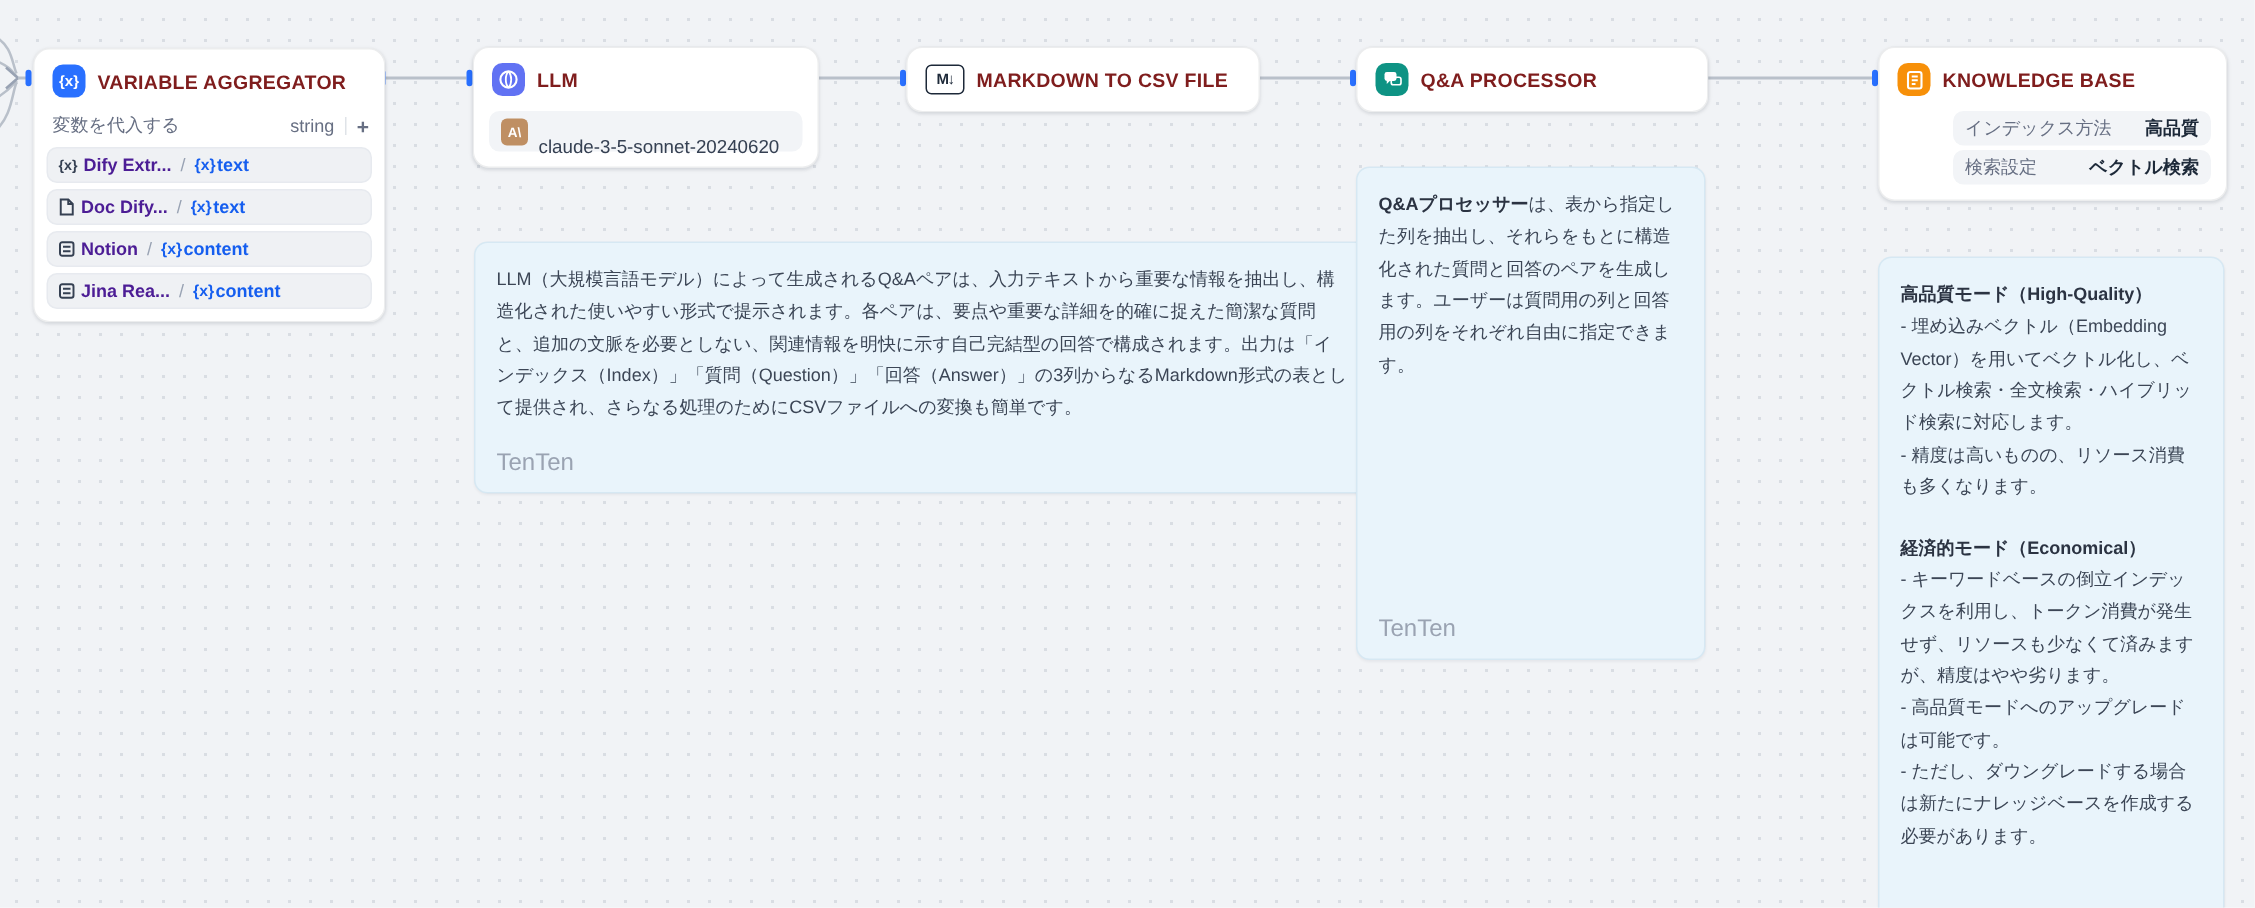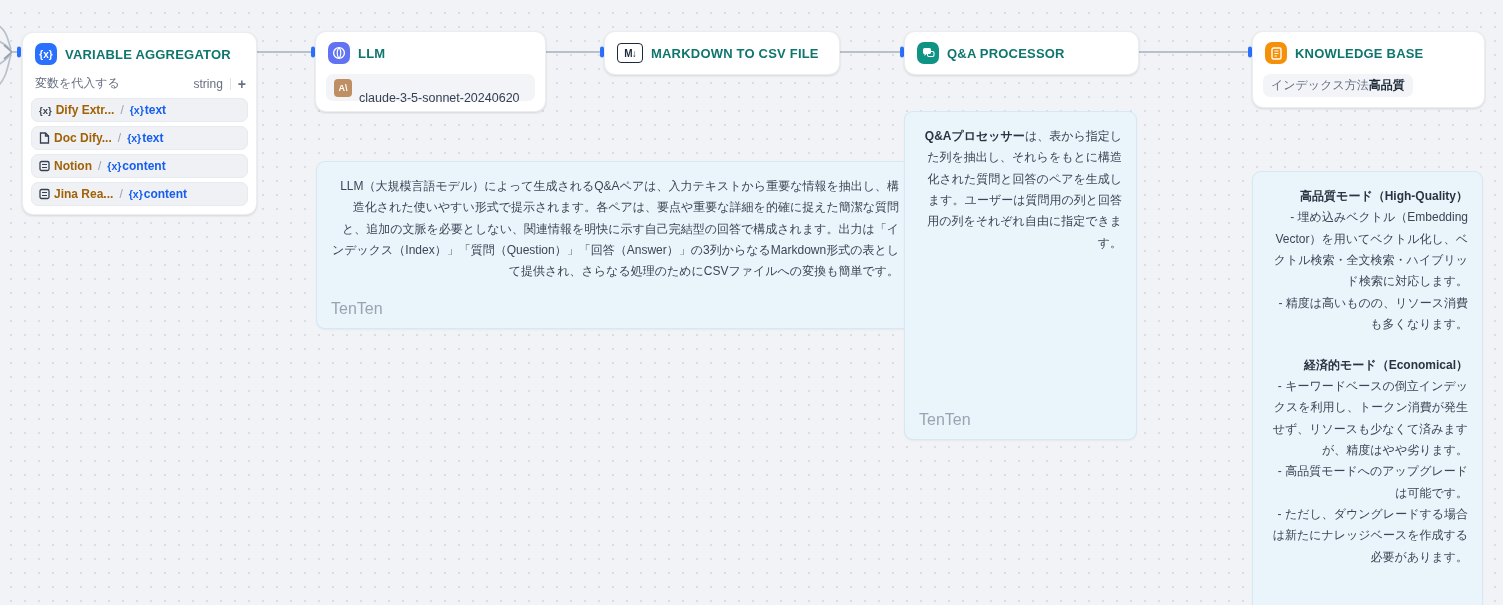--- a/index.html
+++ b/index.html
@@ -8,53 +8,53 @@
     background-color:#f1f3f6;
     background-image:radial-gradient(#d9dde3 1.1px,transparent 1.2px);
     background-size:14px 14px;background-position:4px 6px;}
   .edges{position:absolute;left:0;top:0;width:1503px;height:605px;pointer-events:none;}
   .node{position:absolute;background:#fff;border:1px solid rgba(16,24,40,.08);
     border-radius:11px;box-shadow:0 1px 3px rgba(16,24,40,.08),0 1px 2px rgba(16,24,40,.05);}
   .node-head{display:flex;align-items:center;gap:8px;padding:10px 12px 8px 12px;}
   .node-head.center{padding:0 12px;height:100%;}
   .nicon{width:22px;height:22px;border-radius:7px;display:flex;align-items:center;justify-content:center;
     color:#fff;flex:0 0 auto;font-weight:700;}
-  .ntitle{font-size:13px;font-weight:700;color:#0f766e;letter-spacing:.2px;white-space:nowrap;}
+  .ntitle{font-size:13px;font-weight:700;color:#7f1d1d;letter-spacing:.2px;white-space:nowrap;}
   
   .va-sec{display:flex;align-items:center;padding:2px 10px 6px 12px;font-size:12px;color:#676f83;justify-content:center;}
   .va-sec .grow{flex:1;}
   .va-type{color:#676f83;}
   .va-div{width:1px;height:12px;background:#dfe3e8;margin:0 7px;}
   .va-plus{color:#676f83;font-size:14px;font-weight:600;cursor:pointer;line-height:1;}
   .va-rows{padding:0 8px 8px 8px;display:flex;flex-direction:column;gap:4px;}
   .va-row{display:flex;align-items:center;gap:4px;background:#eff1f4;border:1px solid #e7eaef;
     border-radius:7px;height:22px;padding:0 7px;font-size:12px;}
   .va-row .rowicon{display:flex;align-items:center;color:#354052;flex:0 0 auto;}
-  .va-row .rname{color:#a16207;font-weight:600;white-space:nowrap;}
+  .va-row .rname{color:#4c1d95;font-weight:600;white-space:nowrap;}
   .va-row .slash{color:#98a2b3;margin:0 2px;}
   .va-var{color:#155eef;font-weight:600;display:flex;align-items:center;gap:1px;white-space:nowrap;}
   .vx{font-size:10.5px;font-weight:700;}
   
   .model-row{margin:2px 10px 10px 10px;background:#f2f4f7;border-radius:7px;height:27px;
     display:flex;align-items:center;gap:7px;padding:0 8px;}
   .prov-icon{width:18px;height:18px;border-radius:4px;background:#bf8f63;color:#fff;
     display:flex;align-items:center;justify-content:center;font-size:9px;font-weight:700;flex:0 0 auto;}
   .model-name{font-size:12.5px;color:#354052;white-space:nowrap;margin-top:20px;}
   
   .md-icon{width:24px;height:18px;border:1.8px solid #1d2939;border-radius:4px;background:#fff;
     display:flex;align-items:center;justify-content:center;font-size:10px;font-weight:800;color:#1d2939;letter-spacing:-1px;}
   
-  .kb-rows{padding:2px 10px 10px 10px;display:flex;flex-direction:row;gap:3px;}
+  .kb-rows{padding:2px 10px 10px 10px;display:flex;flex-direction:column;gap:3px;margin-left:39px;}
   .kb-row{display:flex;align-items:center;justify-content:space-between;background:#f2f4f7;
     border-radius:7px;height:23px;padding:0 8px;font-size:12px;}
   .kb-label{color:#676f83;}
   .kb-value{color:#1d2939;font-weight:700;}
   
   .note{position:absolute;background:#e9f4fb;border:1px solid rgba(84,144,189,.12);border-radius:9px;
-    box-shadow:0 1px 2px rgba(16,24,40,.05);padding:14px 14px 34px 14px;box-sizing:border-box;text-align:right;}
+    box-shadow:0 1px 2px rgba(16,24,40,.05);padding:14px 14px 34px 14px;box-sizing:border-box;}
   .note-body{font-size:12px;color:#3c4656;line-height:1.78;}
   .note-body p{margin:0 0 19px 0;white-space:pre-wrap;}
   .note-body p:last-child{margin-bottom:0;}
   .note-body b{font-weight:700;color:#2b3342;}
   .note-author{position:absolute;left:14px;bottom:10px;font-size:16px;color:#9aa3b2;}
 </style>
 </head>
 <body>
 
 <div class="canvas">
@@ -200,20 +200,24 @@
             <path d="M4.5,4 h4 M4.5,6.5 h4 M4.5,9 h2.5" stroke="#fff" stroke-width="1.2" fill="none"></path>
           </svg>
       </div>
       <div class="ntitle">KNOWLEDGE BASE</div>
     </div>
     <div class="kb-rows" id="kb-rows">
         <div class="kb-row">
           <span class="kb-label">インデックス方法</span>
           <span class="kb-value">高品質</span>
         </div>
+        <div class="kb-row">
+          <span class="kb-label">検索設定</span>
+          <span class="kb-value">ベクトル検索</span>
+        </div>
       </div>
   </div>
 
   <div class="note" style="left:316px;top:161px;width:598px;height:168px;">
     <div class="note-body">
         <p><span>LLM（大規模言語モデル）によって生成されるQ&amp;Aペアは、入力テキストから重要な情報を抽出し、構造化された使いやすい形式で提示されます。各ペアは、要点や重要な詳細を的確に捉えた簡潔な質問と、追加の文脈を必要としない、関連情報を明快に示す自己完結型の回答で構成されます。出力は「インデックス（Index）」「質問（Question）」「回答（Answer）」の3列からなるMarkdown形式の表として提供され、さらなる処理のためにCSVファイルへの変換も簡単です。</span></p>
       </div>
     <div class="note-author">TenTen</div>
   </div>
 

